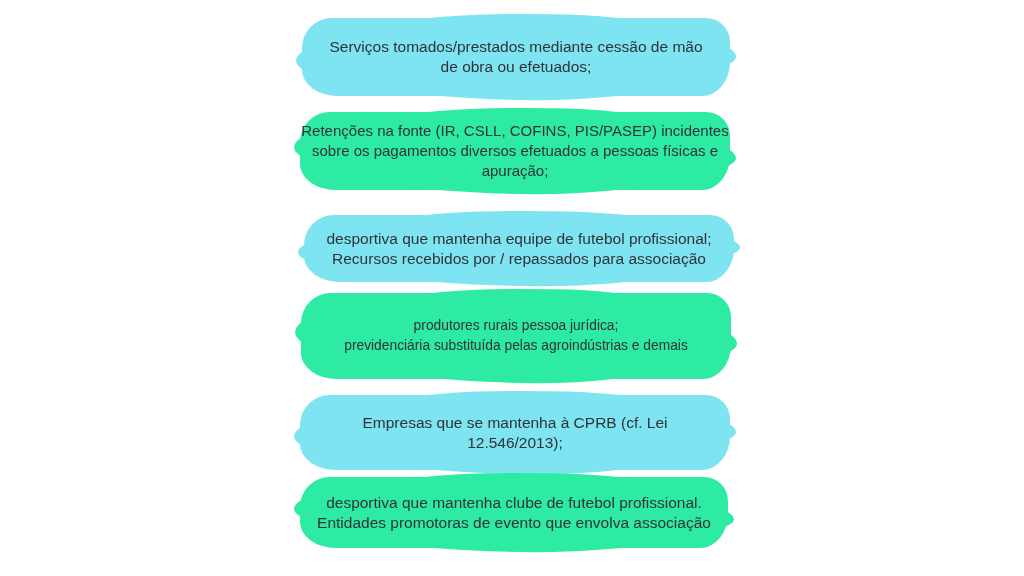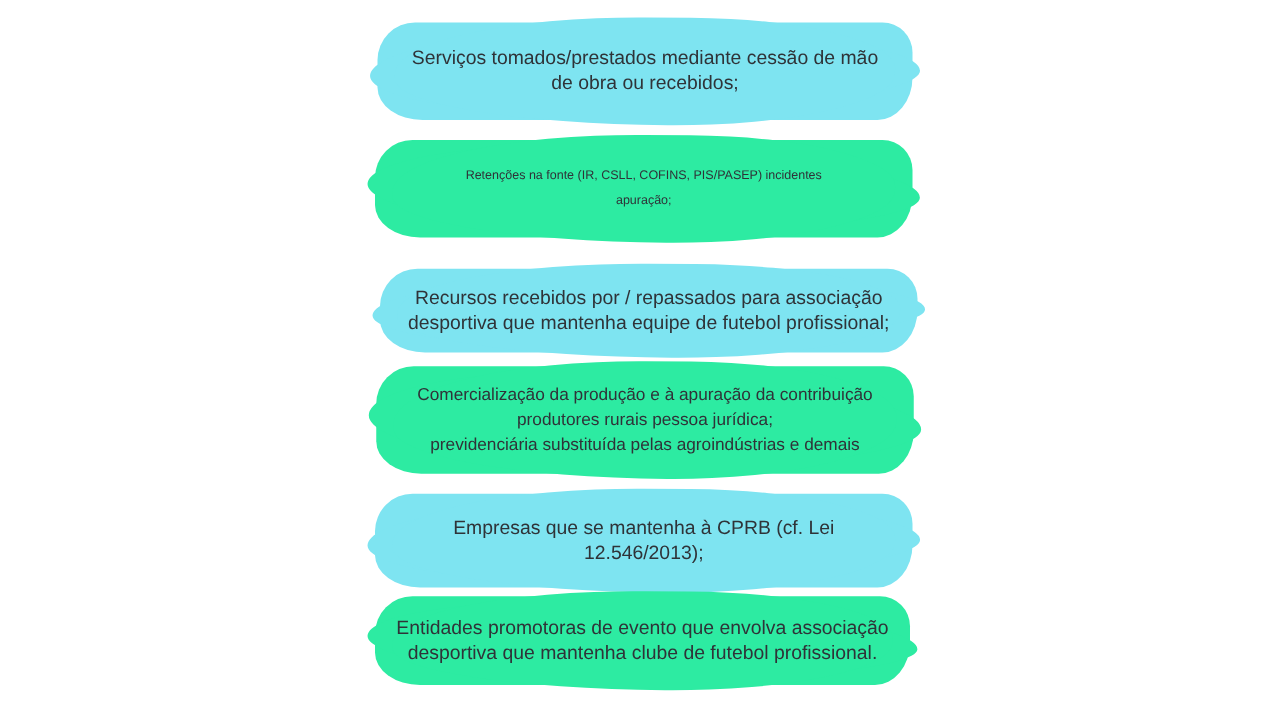--- a/index.html
+++ b/index.html
@@ -40,55 +40,55 @@
     position: absolute;
     inset: -4px 14px;
     background: inherit;
     border-radius: 55% 45% 50% 60% / 60% 50% 55% 45%;
     transform: rotate(0.4deg);
     z-index: -1;
   }
   .line { white-space: nowrap; }
 
   .b1 { left: 302px; top: 18px;  width: 428px; height: 78px; }
-  .b2 { left: 300px; top: 112px; width: 430px; height: 78px; font-size: 10px; }
+  .b2 { left: 300px; top: 112px; width: 430px; height: 78px; font-size: 15px; }
   .b3 { left: 304px; top: 215px; width: 430px; height: 67px; }
   .b4 { left: 301px; top: 293px; width: 430px; height: 86px; font-size: 13.8px; }
   .b5 { left: 300px; top: 395px; width: 430px; height: 75px; }
   .b6 { left: 300px; top: 477px; width: 428px; height: 71px; }
 </style>
 </head>
 <body>
 
 <div class="canvas">
 
   <div class="highlight-block b1" style="background: rgb(126, 228, 241);">
     <div class="line">Serviços tomados/prestados mediante cessão de mão</div>
-    <div class="line">de obra ou recebidos;</div>
+    <div class="line">de obra ou efetuados;</div>
   </div>
 
   <div class="highlight-block b2" style="background: rgb(45, 235, 162);">
     <div class="line">Retenções na fonte (IR, CSLL, COFINS, PIS/PASEP) incidentes</div>
+    <div class="line">sobre os pagamentos diversos efetuados a pessoas físicas e</div>
     <div class="line">apuração;</div>
   </div>
 
   <div class="highlight-block b3" style="background: rgb(126, 228, 241);">
+    <div class="line">desportiva que mantenha equipe de futebol profissional;</div>
     <div class="line">Recursos recebidos por / repassados para associação</div>
-    <div class="line">desportiva que mantenha equipe de futebol profissional;</div>
   </div>
 
   <div class="highlight-block b4" style="background: rgb(45, 235, 162);">
-    <div class="line">Comercialização da produção e à apuração da contribuição</div>
     <div class="line">produtores rurais pessoa jurídica;</div>
     <div class="line">previdenciária substituída pelas agroindústrias e demais</div>
   </div>
 
   <div class="highlight-block b5" style="background: rgb(126, 228, 241);">
     <div class="line">Empresas que se mantenha à CPRB (cf. Lei</div>
     <div class="line">12.546/2013);</div>
   </div>
 
   <div class="highlight-block b6" style="background: rgb(45, 235, 162);">
+    <div class="line">desportiva que mantenha clube de futebol profissional.</div>
     <div class="line">Entidades promotoras de evento que envolva associação</div>
-    <div class="line">desportiva que mantenha clube de futebol profissional.</div>
   </div>
 
 </div>
 
 </body></html>

